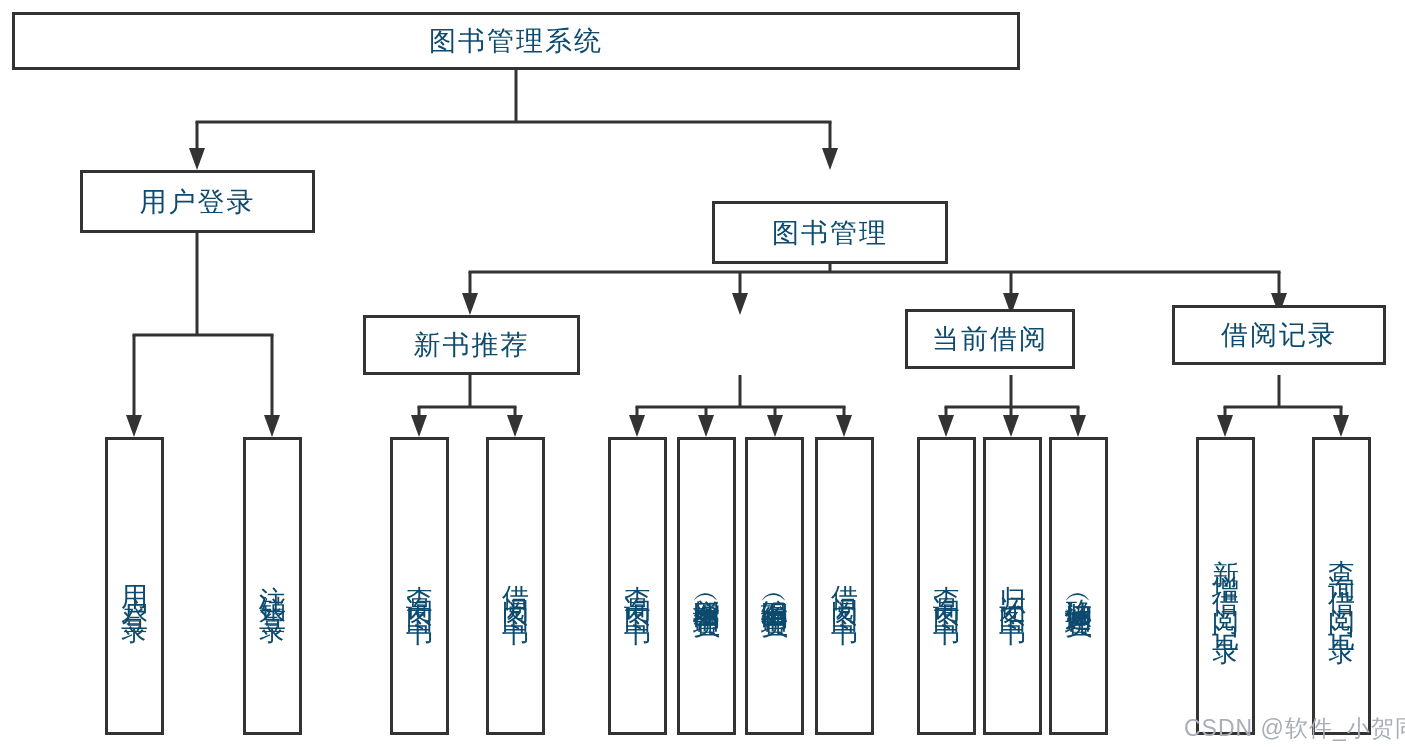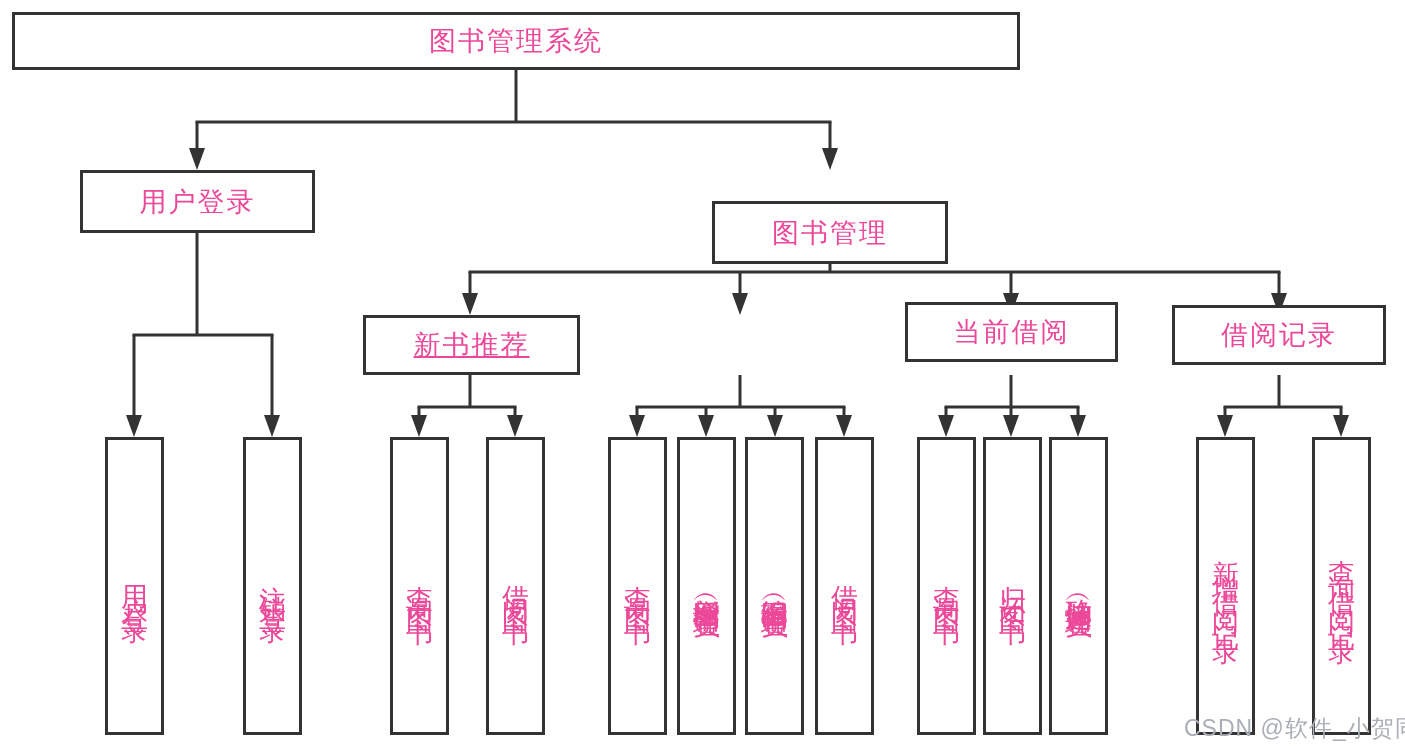--- a/index.html
+++ b/index.html
@@ -17,21 +17,21 @@
   .connectors {
     position: absolute;
     left: 0; top: 0;
     width: 1405px; height: 747px;
   }
 
   .node {
     position: absolute;
     border: 3px solid #333333;
     background: #ffffff;
-    color: #ec4899;
+    color: #0c4a6e;
     display: flex;
     align-items: center;
     justify-content: center;
     text-align: right;
   }
 
   .hnode {
     font-size: 27px;
     letter-spacing: 2px;
   }
@@ -138,22 +138,22 @@
       <line x1="1341" y1="407" x2="1341" y2="418"></line>
       <polygon points="1333,415 1349,415 1341,437" stroke="none"></polygon>
     </g>
   </svg>
 
   <div class="node hnode" style="left:12px; top:12px; width:1008px; height:58px;">图书管理系统</div>
 
   <div class="node hnode" style="left:80px; top:170px; width:235px; height:63px;">用户登录</div>
   <div class="node hnode" style="left:712px; top:170px; width:236px; height:63px;margin-top:31px;">图书管理</div>
 
-  <div class="node hnode" style="left:363px; top:315px; width:217px; height:60px;text-decoration:underline;">新书推荐</div>
-  <div class="node hnode" style="left:905px; top:302px; width:213px; height:60px;">当前借阅</div>
+  <div class="node hnode" style="left:363px; top:315px; width:217px; height:60px;">新书推荐</div>
+  <div class="node hnode" style="left:905px; top:309px; width:170px; height:60px;">当前借阅</div>
   <div class="node hnode" style="left:1172px; top:305px; width:214px; height:60px;">借阅记录</div>
 
   <div class="node vnode s4" style="left:105px;">用户登录</div>
   <div class="node vnode s4" style="left:243px;">注销登录</div>
 
   <div class="node vnode s4" style="left:390px;">查询图书</div>
   <div class="node vnode s4" style="left:486px;">借阅图书</div>
 
   <div class="node vnode s4" style="left:608px;">查询图书</div>
   <div class="node vnode s9" style="left:677px;">新增图书（管理员）</div>

